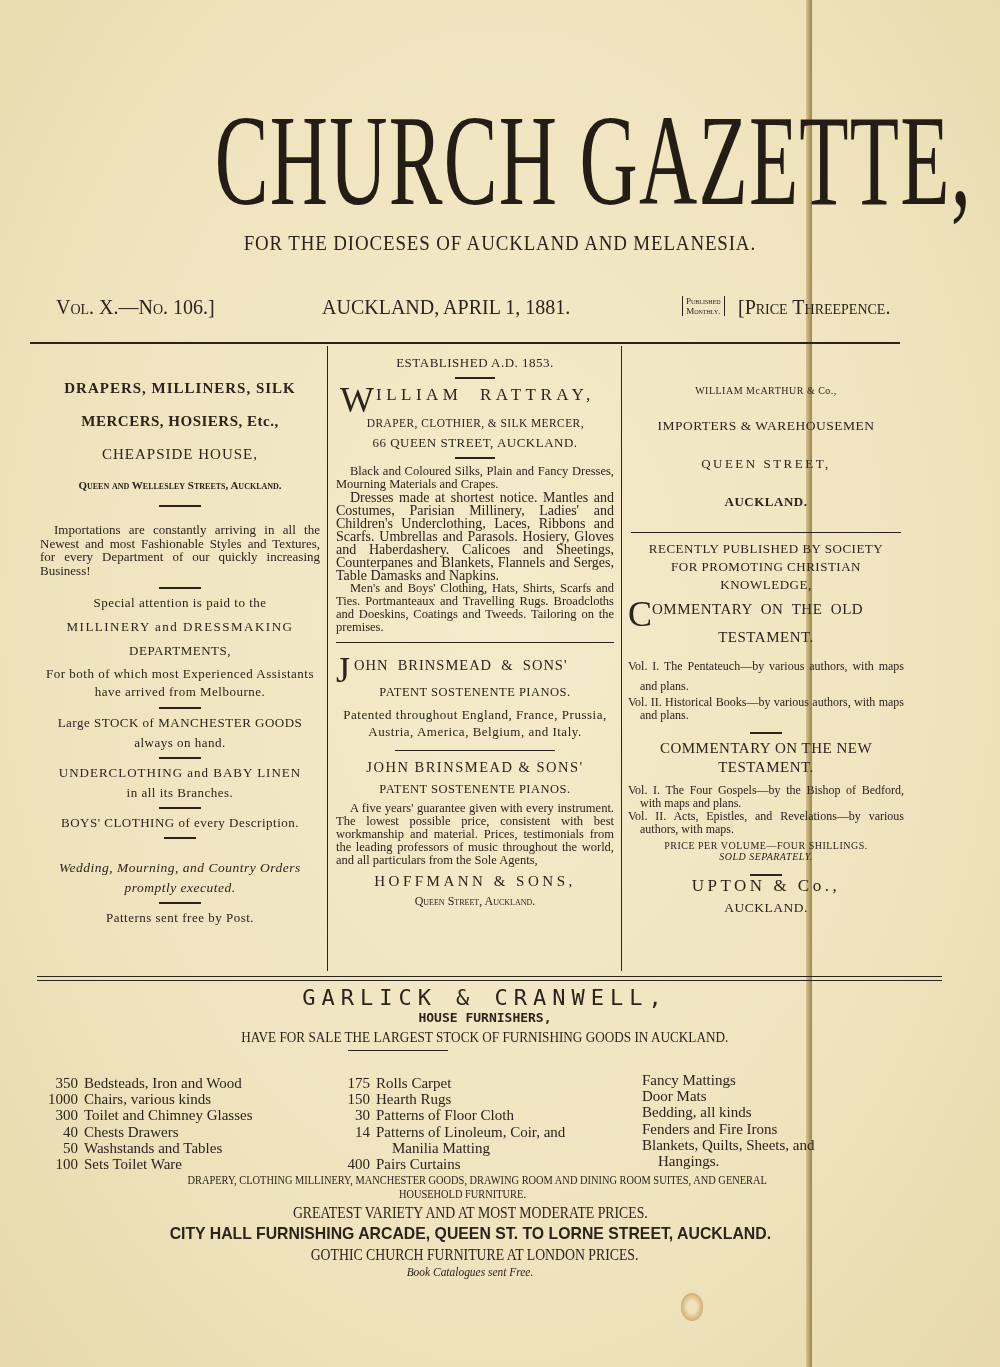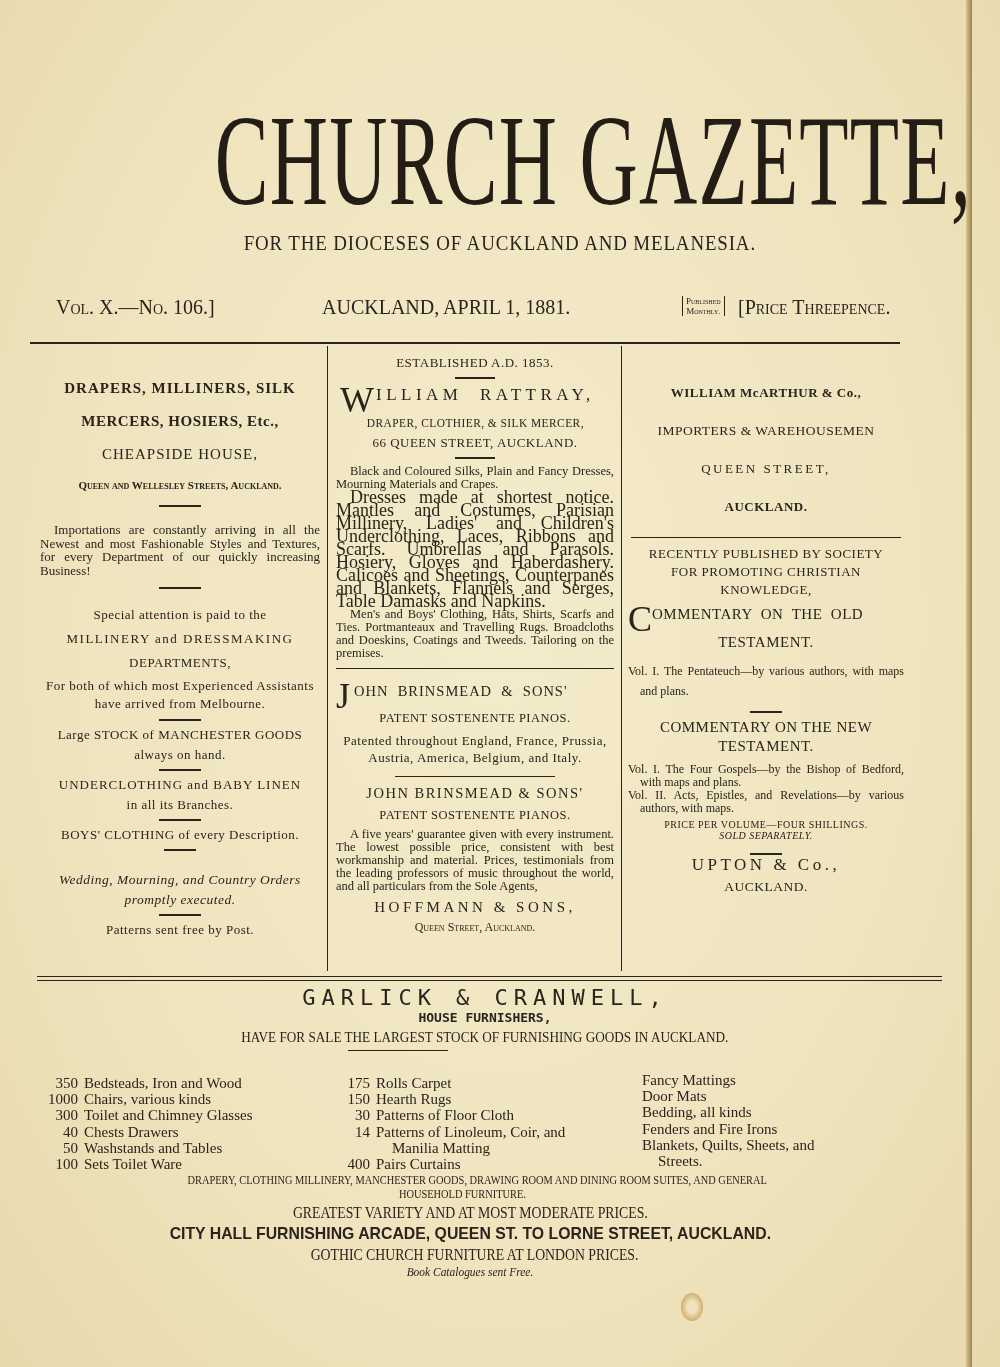--- a/index.html
+++ b/index.html
@@ -6,21 +6,21 @@
   html, body { width: 1000px; height: 1367px; }
   body {
     background: #f1e7c4;
     background-image:
       radial-gradient(ellipse at 50% 45%, #f4ebcb 0%, #efe4be 60%, #e7d9ac 100%);
     font-family: "DejaVu Serif", "Liberation Serif", serif;
     color: #2a241c;
     position: relative;
     overflow: hidden;
   }
-  .page { position: absolute; left: 0; top: 0; width: 972px; height: 1367px; }
+  .page { position: absolute; left: 0; top: 0; width: 812px; height: 1367px; }
   .edge-right {
     position: absolute; right: 0; top: 0; width: 6px; height: 1367px;
     background: linear-gradient(to right, #d8c48e, #9a8450);
   }
   .stain {
     position: absolute; left: 681px; top: 1293px; width: 22px; height: 28px;
     border-radius: 50%;
     background: radial-gradient(ellipse, #efe2bc 30%, #d9bd85 60%, #c9a66c 75%, transparent 85%);
   }
   .mast-title {
@@ -88,21 +88,21 @@
   <div class="vline" style="left:621px; top:346px; height:625px;"></div>
 
   <div class="col" style="left:40px; top:362px; width:280px;">
     <p class="c-caps" style="font-size:15px; font-weight:bold; margin-top:18px; letter-spacing:1px;">DRAPERS, MILLINERS, SILK</p>
     <p class="c-caps" style="font-size:15px; font-weight:bold; margin-top:16px; letter-spacing:0.5px;">MERCERS, HOSIERS, Etc.,</p>
     <p class="c-caps" style="font-size:15px; margin-top:16px; letter-spacing:1px;">CHEAPSIDE HOUSE,</p>
     <p class="sc" style="font-size:11px; margin-top:16px; font-weight:bold; font-family:'Liberation Serif',serif; white-space:nowrap;">Queen and Wellesley Streets, Auckland.</p>
     <div class="rule-s" style="margin-top:14px; width:42px;"></div>
     <p class="body-txt" style="margin-top:16px; font-size:13px; line-height:13.5px; text-indent:14px;">Importations are constantly arriving in all the Newest and most Fashionable Styles and Textures, for every Department of our quickly increasing Business!</p>
     <div class="rule-s" style="margin-top:10px; width:42px;"></div>
-    <p class="c-caps" style="font-size:13px; margin-top:18px;">Special attention is paid to the</p>
+    <p class="c-caps" style="font-size:13px; margin-top:6px;">Special attention is paid to the</p>
     <p class="c-caps" style="font-size:13px; margin-top:8px; letter-spacing:1.5px;">MILLINERY and DRESSMAKING</p>
     <p class="c-caps" style="font-size:13px; margin-top:8px;">DEPARTMENTS,</p>
     <p class="c-caps" style="font-size:13px; margin-top:6px; line-height:18px;">For both of which most Experienced Assistants have arrived from Melbourne.</p>
     <div class="rule-s" style="margin-top:6px; width:42px;"></div>
     <p class="c-caps" style="font-size:13px; margin-top:6px;">Large STOCK of MANCHESTER GOODS</p>
     <p class="c-caps" style="font-size:13px; margin-top:4px;">always on hand.</p>
     <div class="rule-s" style="margin-top:6px; width:42px;"></div>
     <p class="c-caps" style="font-size:13px; margin-top:6px; letter-spacing:1px;">UNDERCLOTHING and BABY LINEN</p>
     <p class="c-caps" style="font-size:13px; margin-top:4px;">in all its Branches.</p>
     <div class="rule-s" style="margin-top:6px; width:42px;"></div>
@@ -118,53 +118,54 @@
     <p class="c-caps" style="font-size:13px;">ESTABLISHED A.D. 1853.</p>
     <div class="rule-s" style="margin-top:6px; width:40px;"></div>
     <div style="margin-top:6px; text-align:left; padding-left:4px; white-space:nowrap;">
       <span class="dropcap">W</span>
       <span class="c-caps" style="font-size:17px; letter-spacing:4.5px; white-space:pre;">ILLIAM  RATTRAY,</span>
     </div>
     <p class="c-caps" style="clear:both; font-size:13px; margin-top:0;"><span class="condensed" style="transform:scaleX(0.88)">DRAPER, CLOTHIER, &amp; SILK MERCER,</span></p>
     <p class="c-caps" style="font-size:13px; margin-top:4px; letter-spacing:0.5px;">66 QUEEN STREET, AUCKLAND.</p>
     <div class="rule-s" style="margin-top:6px; width:40px;"></div>
     <p class="body-txt" style="margin-top:6px; text-indent:14px; font-size:12.5px; line-height:13px;">Black and Coloured Silks, Plain and Fancy Dresses, Mourning Materials and Crapes.</p>
-    <p class="body-txt" style="text-indent:14px; font-size:18px; line-height:13px;">Dresses made at shortest notice. Mantles and Costumes, Parisian Millinery, Ladies' and Children's Underclothing, Laces, Ribbons and Scarfs. Umbrellas and Parasols. Hosiery, Gloves and Haberdashery. Calicoes and Sheetings, Counterpanes and Blankets, Flannels and Serges, Table Damasks and Napkins.</p>
+    <p class="body-txt" style="text-indent:14px; font-size:14px; line-height:13px;">Dresses made at shortest notice. Mantles and Costumes, Parisian Millinery, Ladies' and Children's Underclothing, Laces, Ribbons and Scarfs. Umbrellas and Parasols. Hosiery, Gloves and Haberdashery. Calicoes and Sheetings, Counterpanes and Blankets, Flannels and Serges, Table Damasks and Napkins.</p>
     <p class="body-txt" style="text-indent:14px; font-size:12.5px; line-height:13px;">Men's and Boys' Clothing, Hats, Shirts, Scarfs and Ties. Portmanteaux and Travelling Rugs. Broadcloths and Doeskins, Coatings and Tweeds. Tailoring on the premises.</p>
     <div class="hr" style="position:relative; width:100%; height:1px; margin-top:8px;"></div>
 
     <div style="margin-top:12px; text-align:left; white-space:nowrap;">
       <span class="dropcap" style="margin-right:4px;">J</span>
       <span class="c-caps" style="font-size:14.5px; letter-spacing:1px; white-space:pre;">OHN  BRINSMEAD  &amp;  SONS'</span>
     </div>
     <p class="c-caps" style="clear:both; font-size:12.5px; margin-top:2px;">PATENT SOSTENENTE PIANOS.</p>
     <p class="c-caps" style="font-size:13px; margin-top:6px; line-height:17px; padding:0 2px;">Patented throughout England, France, Prussia, Austria, America, Belgium, and Italy.</p>
     <div class="hr" style="position:relative; width:160px; height:1px; margin:10px auto 0 auto;"></div>
     <p class="c-caps" style="font-size:14.5px; margin-top:8px; letter-spacing:1.5px;">JOHN BRINSMEAD &amp; SONS'</p>
     <p class="c-caps" style="font-size:12.5px; margin-top:6px;">PATENT SOSTENENTE PIANOS.</p>
     <p class="body-txt" style="margin-top:5px; text-indent:14px; font-size:12.5px; line-height:13px;">A five years' guarantee given with every instrument. The lowest possible price, consistent with best workmanship and material. Prices, testimonials from the leading professors of music throughout the world, and all particulars from the Sole Agents,</p>
     <p class="c-caps" style="font-size:15px; margin-top:6px; letter-spacing:3.5px;">HOFFMANN &amp; SONS,</p>
     <p class="sc" style="font-size:12px; margin-top:4px; font-family:'Liberation Serif',serif;">Queen Street, Auckland.</p>
   </div>
 
   <div class="col" style="left:628px; top:385px; width:276px;">
-    <p class="c-caps" style="font-size:13px; font-weight:bold;">WILLIAM McARTHUR &amp; Co.,</p>
+    <p class="c-caps" style="font-size:10px; font-weight:normal;">WILLIAM McARTHUR &amp; Co.,</p>
     <p class="c-caps" style="font-size:13.5px; margin-top:22px; white-space:nowrap; letter-spacing:0.5px;">IMPORTERS &amp; WAREHOUSEMEN</p>
     <p class="c-caps" style="font-size:13px; margin-top:22px; letter-spacing:2.5px;">QUEEN STREET,</p>
     <p class="c-caps" style="font-size:13px; margin-top:22px; font-weight:bold;">AUCKLAND.</p>
     <div class="hr" style="position:relative; width:270px; height:1px; margin:22px auto 0 auto;"></div>
     <p class="c-caps" style="font-size:13px; margin-top:8px; white-space:nowrap;">RECENTLY PUBLISHED BY SOCIETY</p>
     <p class="c-caps" style="font-size:13px; margin-top:2px;">FOR PROMOTING CHRISTIAN</p>
     <p class="c-caps" style="font-size:13px; margin-top:2px;">KNOWLEDGE,</p>
     <div style="margin-top:6px; text-align:left; white-space:nowrap;">
       <span class="dropcap" style="margin-right:0;">C</span>
       <span class="c-caps" style="font-size:15px; white-space:pre;">OMMENTARY  ON  THE  OLD</span>
     </div>
     <p class="c-caps" style="clear:both; font-size:15px; margin-top:0;">TESTAMENT.</p>
     <p class="body-txt" style="margin-top:10px; font-size:12px; line-height:20px; padding-left:12px; text-indent:-12px;">Vol. I. The Pentateuch—by various authors, with maps and plans.</p>
+    <p class="body-txt" style="font-size:12px; line-height:13px; padding-left:12px; text-indent:-12px;">Vol. II. Historical Books—by various authors, with maps and plans.</p>
     <div class="rule-s" style="margin-top:10px; width:32px;"></div>
     <p class="c-caps" style="font-size:15px; margin-top:6px; letter-spacing:0.5px;">COMMENTARY ON THE NEW</p>
     <p class="c-caps" style="font-size:15px; margin-top:2px;">TESTAMENT.</p>
     <p class="body-txt" style="margin-top:8px; font-size:12px; line-height:13px; padding-left:12px; text-indent:-12px;">Vol. I. The Four Gospels—by the Bishop of Bedford, with maps and plans.</p>
     <p class="body-txt" style="font-size:12px; line-height:13px; padding-left:12px; text-indent:-12px;">Vol. II. Acts, Epistles, and Revelations—by various authors, with maps.</p>
     <p class="c-caps" style="font-size:10px; margin-top:4px;">PRICE PER VOLUME—FOUR SHILLINGS.</p>
     <p class="c-caps" style="font-size:10px; margin-top:0;font-style:italic;">SOLD SEPARATELY.</p>
     <div class="rule-s" style="margin-top:12px; width:32px;"></div>
     <p class="c-caps" style="font-size:17px; letter-spacing:3.5px;">UPTON &amp; Co.,</p>
     <p class="c-caps" style="font-size:13.5px; margin-top:4px; letter-spacing:0.5px;">AUCKLAND.</p>
@@ -197,21 +198,21 @@
     <div class="list-line" style="padding-left:16px;"><span class="num2"></span><span>Manilia Matting</span></div>
     <div class="list-line"><span class="num2">400</span><span>Pairs Curtains</span></div>
   </div>
 
   <div style="position:absolute; left:642px; top:1072px; width:280px;">
     <div class="list-line">Fancy Mattings</div>
     <div class="list-line">Door Mats</div>
     <div class="list-line">Bedding, all kinds</div>
     <div class="list-line">Fenders and Fire Irons</div>
     <div class="list-line">Blankets, Quilts, Sheets, and</div>
-    <div class="list-line" style="padding-left:16px;">Streets.</div>
+    <div class="list-line" style="padding-left:16px;">Hangings.</div>
   </div>
 
   <div class="col" style="left:0; top:1172px; width:1000px;">
     <p style="font-family:'Liberation Serif',serif; font-size:13px; margin-left:-45px;"><span class="condensed" style="transform:scaleX(0.8)">DRAPERY, CLOTHING MILLINERY, MANCHESTER GOODS, DRAWING ROOM AND DINING ROOM SUITES, AND GENERAL</span></p>
     <p style="font-family:'Liberation Serif',serif; font-size:13px; margin-top:-2px; margin-left:-75px;"><span class="condensed" style="transform:scaleX(0.8)">HOUSEHOLD FURNITURE.</span></p>
     <p style="font-family:'Liberation Serif',serif; font-size:16px; margin-top:2px; margin-left:-60px;"><span class="condensed" style="transform:scaleX(0.86)">GREATEST VARIETY AND AT MOST MODERATE PRICES.</span></p>
     <p style="font-family:'Liberation Sans',sans-serif; font-weight:bold; font-size:17px; margin-top:2px; margin-left:-60px;"><span class="condensed" style="transform:scaleX(0.93)">CITY HALL FURNISHING ARCADE, QUEEN ST. TO LORNE STREET, AUCKLAND.</span></p>
     <p style="font-family:'Liberation Serif',serif; font-size:16px; margin-top:2px; margin-left:-50px;"><span class="condensed" style="transform:scaleX(0.86)">GOTHIC CHURCH FURNITURE AT LONDON PRICES.</span></p>
     <p style="font-family:'Liberation Serif',serif; font-style:italic; font-size:13px; margin-top:0; margin-left:-60px;"><span class="condensed" style="transform:scaleX(0.88)">Book Catalogues sent Free.</span></p>
   </div>

